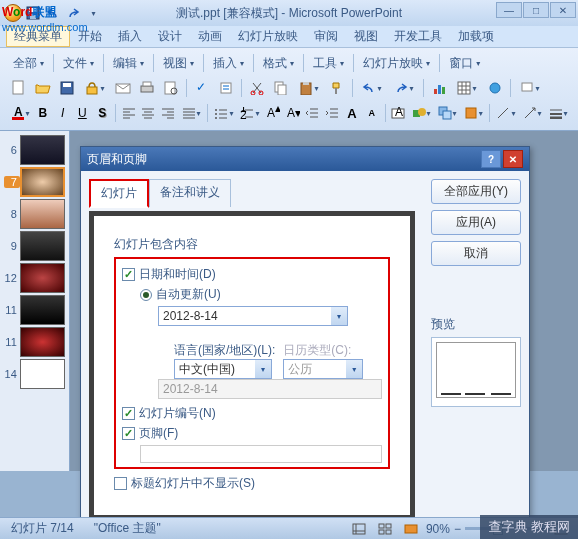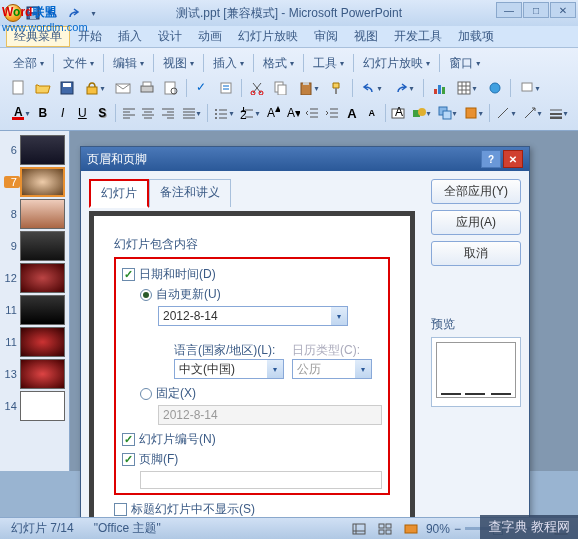--- a/index.html
+++ b/index.html
@@ -457,24 +457,20 @@
       </div>
       <div class="thumb">
         <div class="thumb-num">11</div>
         <div class="thumb-img" style="background:linear-gradient(#333,#000)"></div>
       </div>
       <div class="thumb">
         <div class="thumb-num">11</div>
         <div class="thumb-img" style="background:radial-gradient(#c33,#300)"></div>
       </div>
       <div class="thumb">
-        <div class="thumb-num">13</div>
-        <div class="thumb-img" style="background:radial-gradient(#d44,#400)"></div>
-      </div>
-      <div class="thumb">
         <div class="thumb-num">14</div>
         <div class="thumb-img" style="background:#fff"></div>
       </div>
     </div>
   <div class="slide-area">
     <div class="dialog">
       <div class="dlg-title">
         <span>页眉和页脚</span>
         <div class="dlg-title-r">
           <div class="dlg-help">?</div>
@@ -500,36 +496,32 @@
               </div>
               <div class="indent2">
                 <div class="combo" style="width:190px">
                   <div class="combo-text">2012-8-14</div>
                     <div class="combo-btn">▾</div>
                 </div>
               </div>
               <div class="indent3" style="display:flex;gap:8px;margin-top:16px">
                 <div>
                   <div class="label">语言(国家/地区)(L):</div>
-                  <div class="combo" style="width:110px">
+                  <div class="combo" style="width:98px">
                     <div class="combo-text">中文(中国)</div>
                       <div class="combo-btn">▾</div>
                   </div>
                 </div>
                 <div>
                   <div class="label dis">日历类型(C):</div>
                   <div class="combo" style="width:80px;color:#999">
                     <div class="combo-text">公历</div>
                       <div class="combo-btn">▾</div>
                   </div>
                 </div>
-              </div>
-              <div class="chk-row indent" style="margin-top:6px">
-                <div class="radio"></div>
-                <span class="label">固定(X)</span>
               </div>
               <div class="indent2">
                 <div class="fixed-text">2012-8-14</div>
               </div>
               <div class="chk-row" style="margin-top:6px">
                 <div class="chk">✓</div>
                 <span class="label">幻灯片编号(N)</span>
               </div>
               <div class="chk-row">
                 <div class="chk">✓</div>

